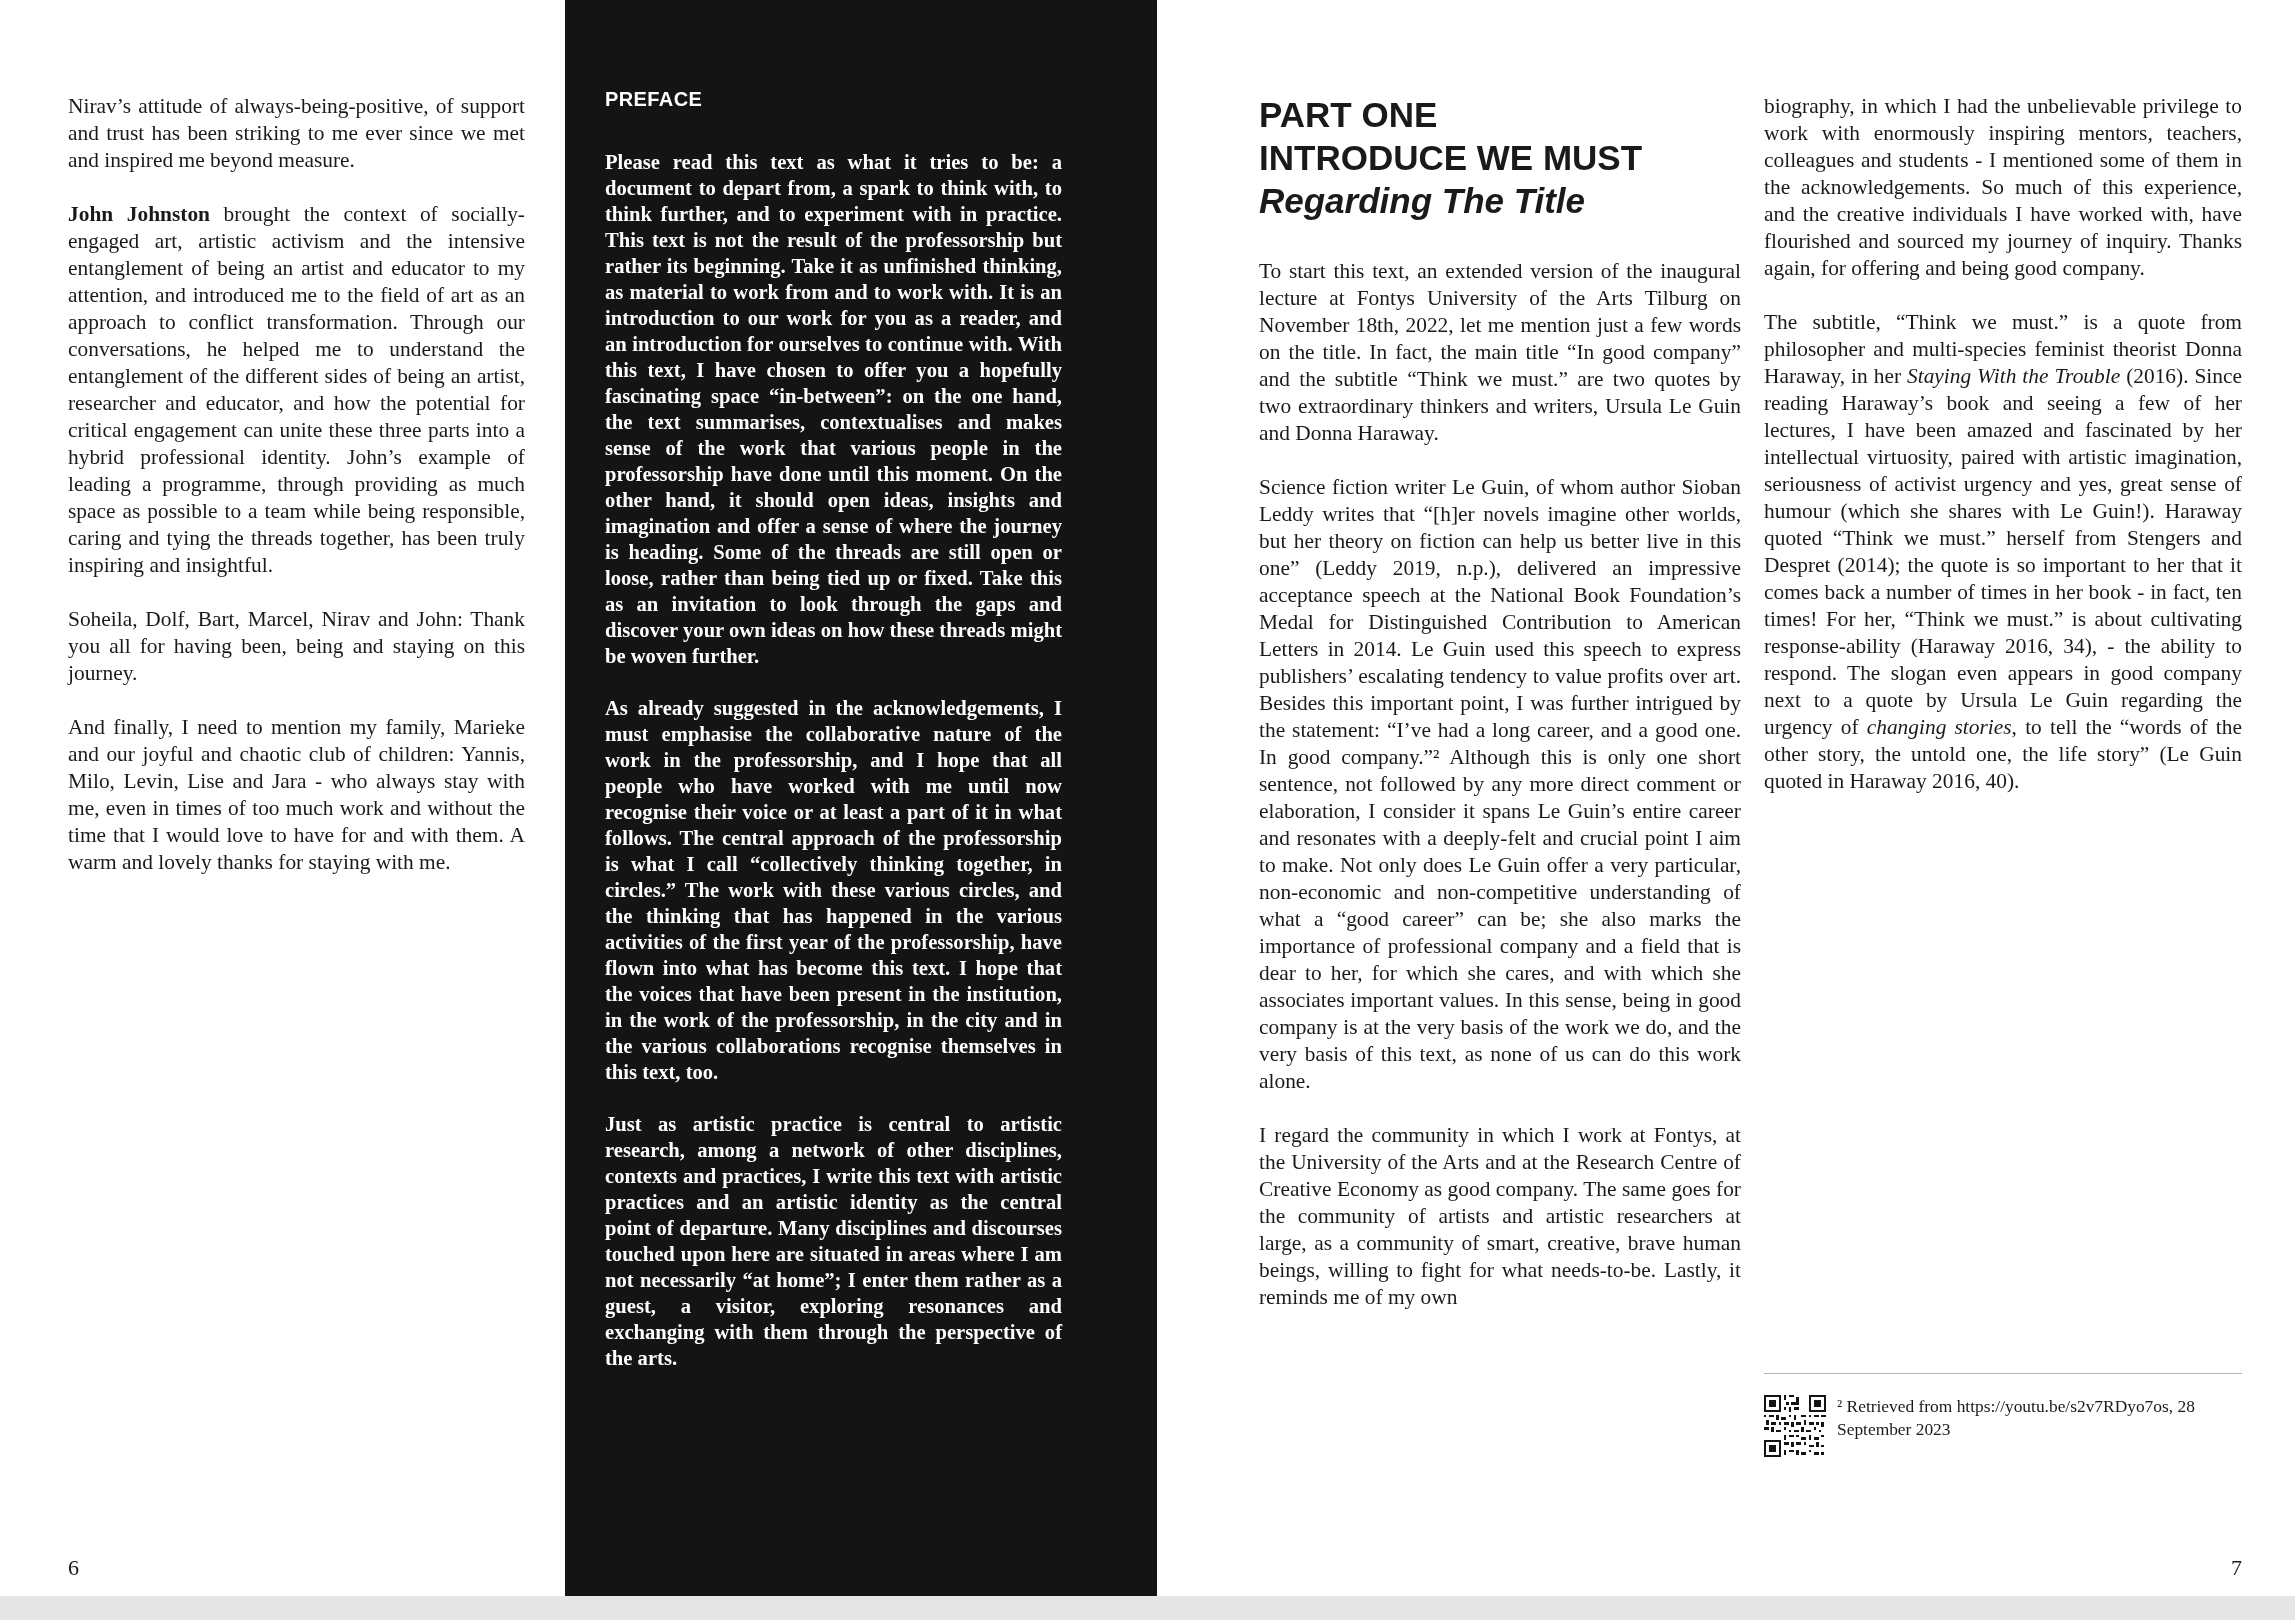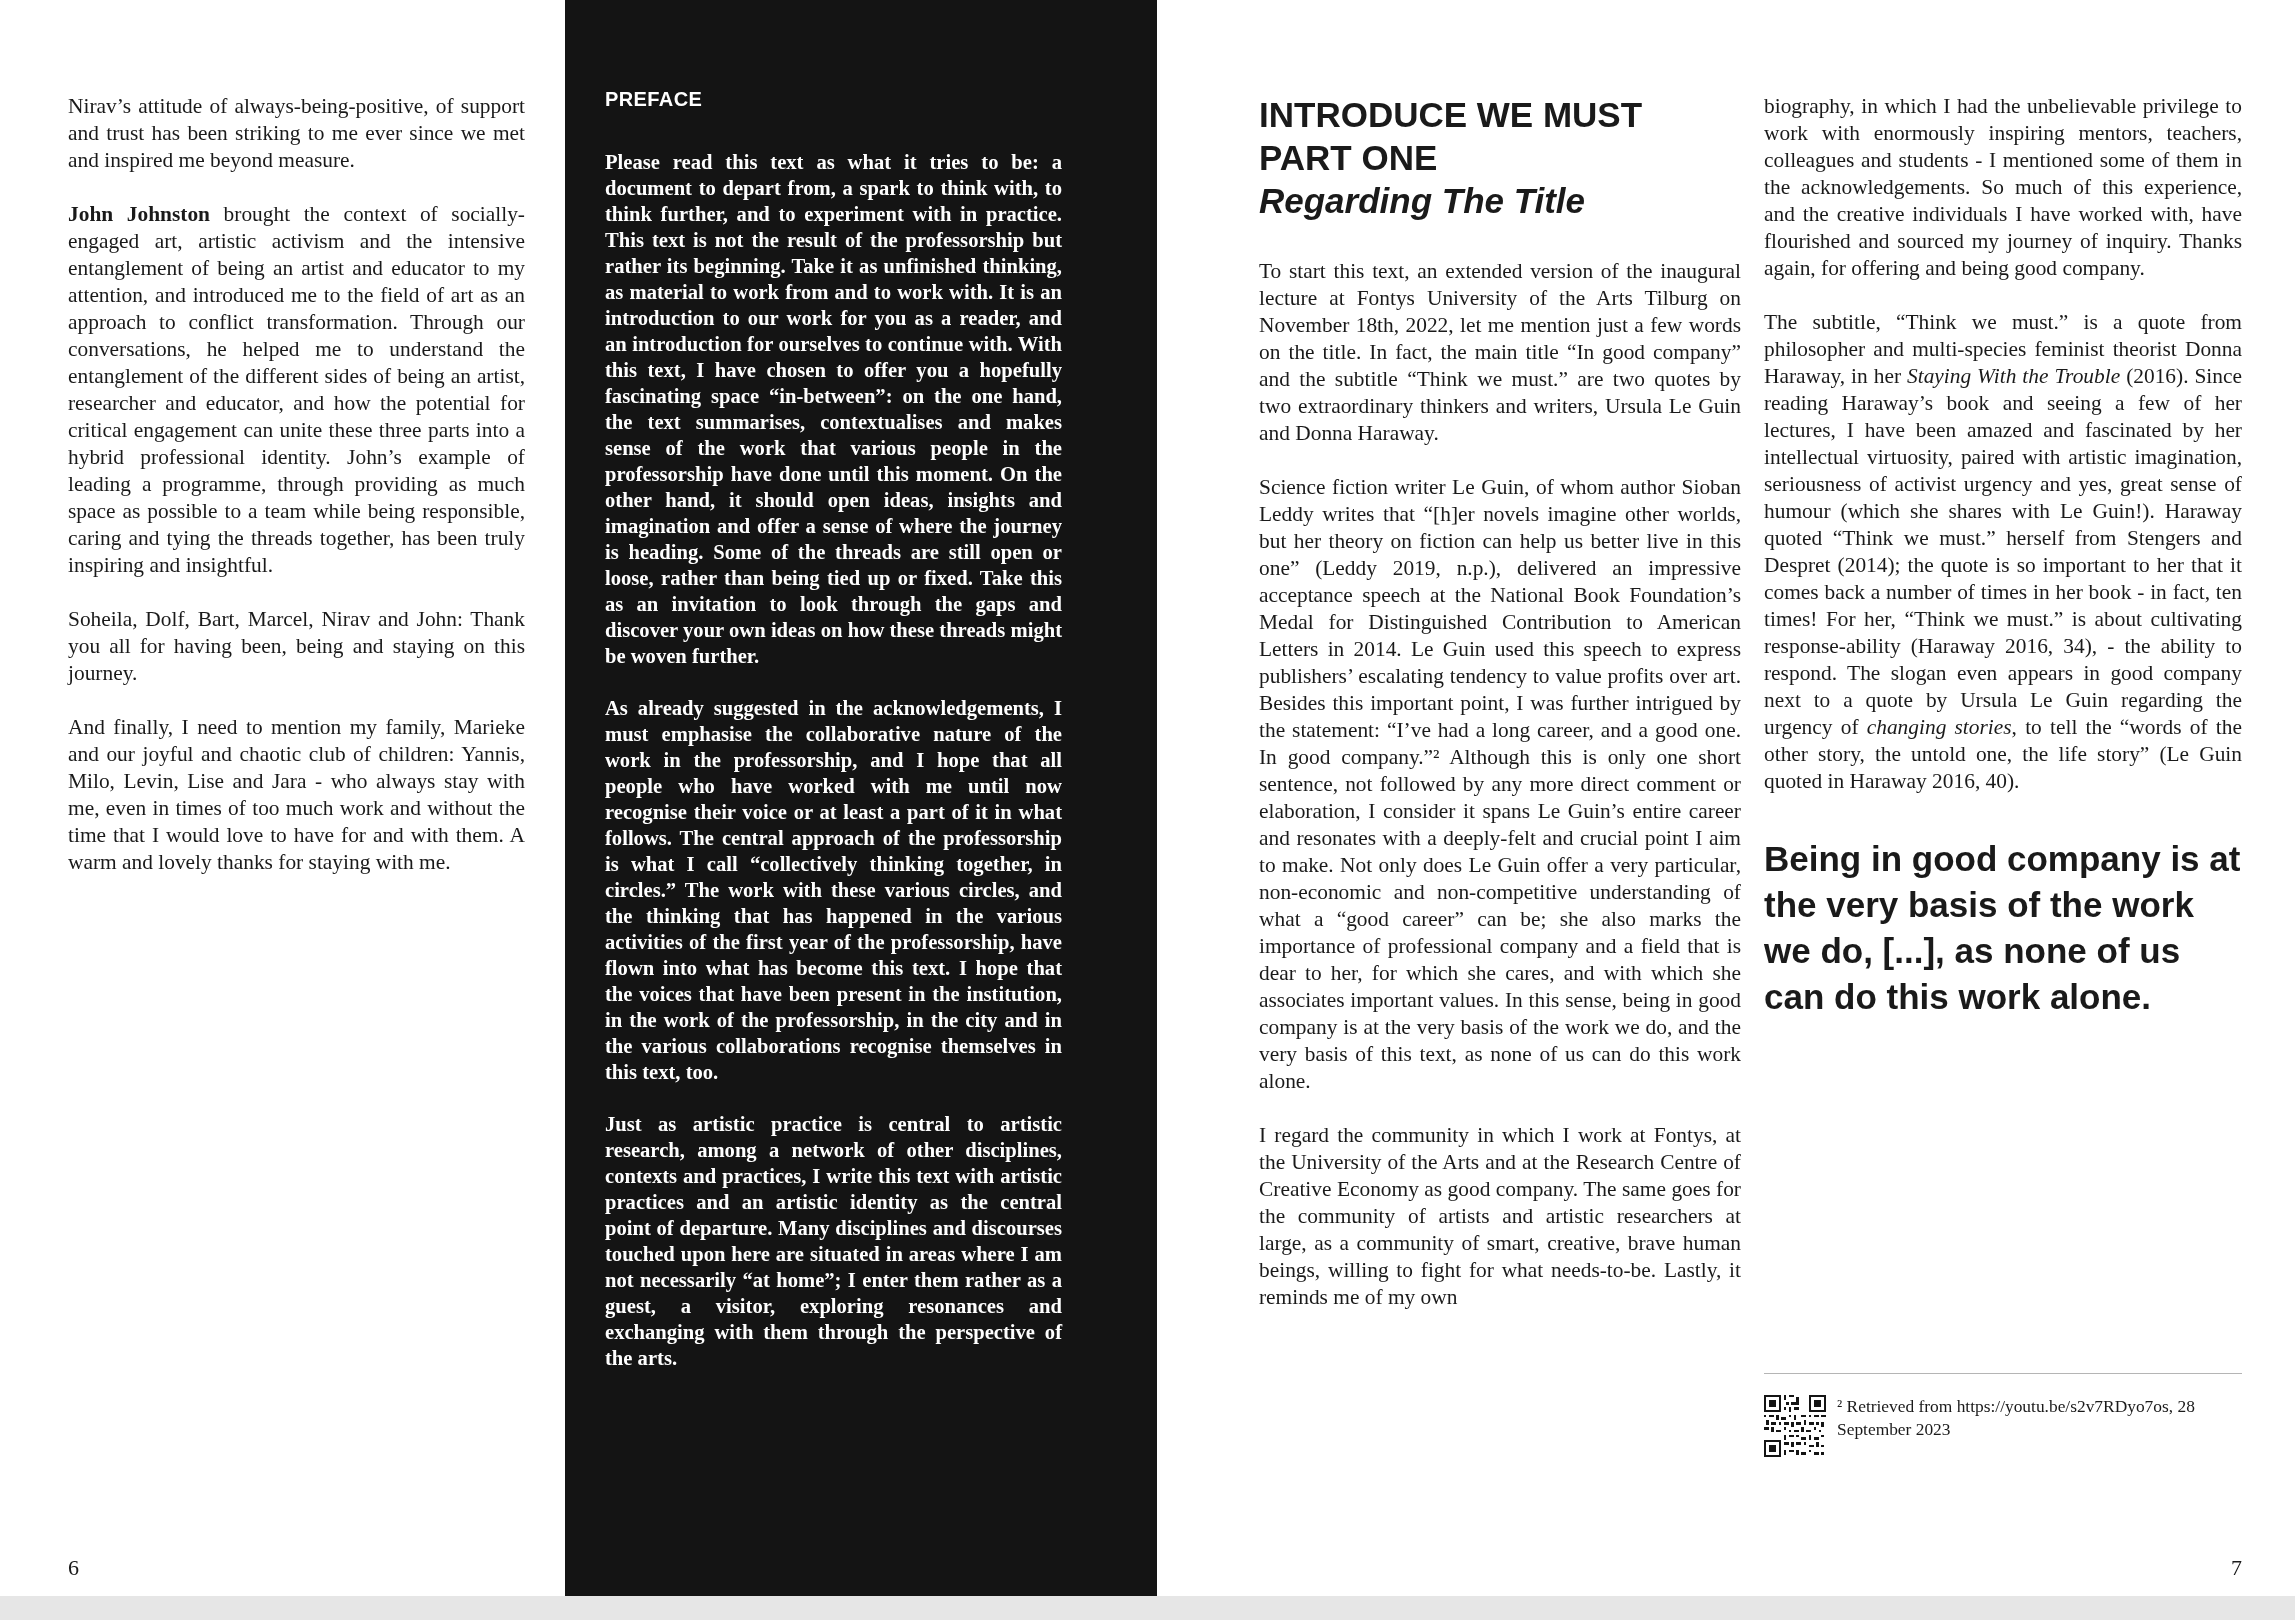--- a/index.html
+++ b/index.html
@@ -129,33 +129,32 @@
 
   <div class="preface-panel">
     <h1 class="preface-title">PREFACE</h1>
     <p>Please read this text as what it tries to be: a document to depart from, a spark to think with, to think further, and to experiment with in practice. This text is not the result of the professorship but rather its beginning. Take it as unfinished thinking, as material to work from and to work with. It is an introduction to our work for you as a reader, and an introduction for ourselves to continue with. With this text, I have chosen to offer you a hopefully fascinating space “in-between”: on the one hand, the text summarises, contextualises and makes sense of the work that various people in the professorship have done until this moment. On the other hand, it should open ideas, insights and imagination and offer a sense of where the journey is heading. Some of the threads are still open or loose, rather than being tied up or fixed. Take this as an invitation to look through the gaps and discover your own ideas on how these threads might be woven further.</p>
     <p>As already suggested in the acknowledgements, I must emphasise the collaborative nature of the work in the professorship, and I hope that all people who have worked with me until now recognise their voice or at least a part of it in what follows. The central approach of the professorship is what I call “collectively thinking together, in circles.” The work with these various circles, and the thinking that has happened in the various activities of the first year of the professorship, have flown into what has become this text. I hope that the voices that have been present in the institution, in the work of the professorship, in the city and in the various collaborations recognise themselves in this text, too.</p>
     <p>Just as artistic practice is central to artistic research, among a network of other disciplines, contexts and practices, I write this text with artistic practices and an artistic identity as the central point of departure. Many disciplines and discourses touched upon here are situated in areas where I am not necessarily “at home”; I enter them rather as a guest, a visitor, exploring resonances and exchanging with them through the perspective of the arts.</p>
   </div>
 
   <div class="col rcol1">
     <h1 class="part-heading">
+      <span style="display:block">PART ONE</span>
       <span style="display:block">INTRODUCE WE MUST</span>
-      <span style="display:block">PART ONE</span>
       <span style="display:block" class="subtitle">Regarding The Title</span>
     </h1>
     <p>To start this text, an extended version of the inaugural lecture at Fontys University of the Arts Tilburg on November 18th, 2022, let me mention just a few words on the title. In fact, the main title “In good company” and the subtitle “Think we must.” are two quotes by two extraordinary thinkers and writers, Ursula Le Guin and Donna Haraway.</p>
     <p>Science fiction writer Le Guin, of whom author Sioban Leddy writes that “[h]er novels imagine other worlds, but her theory on fiction can help us better live in this one” (Leddy 2019, n.p.), delivered an impressive acceptance speech at the National Book Foundation’s Medal for Distinguished Contribution to American Letters in 2014. Le Guin used this speech to express publishers’ escalating tendency to value profits over art. Besides this important point, I was further intrigued by the statement: “I’ve had a long career, and a good one. In good company.”² Although this is only one short sentence, not followed by any more direct comment or elaboration, I consider it spans Le Guin’s entire career and resonates with a deeply-felt and crucial point I aim to make. Not only does Le Guin offer a very particular, non-economic and non-competitive understanding of what a “good career” can be; she also marks the importance of professional company and a field that is dear to her, for which she cares, and with which she associates important values. In this sense, being in good company is at the very basis of the work we do, and the very basis of this text, as none of us can do this work alone.</p>
     <p>I regard the community in which I work at Fontys, at the University of the Arts and at the Research Centre of Creative Economy as good company. The same goes for the community of artists and artistic researchers at large, as a community of smart, creative, brave human beings, willing to fight for what needs-to-be. Lastly, it reminds me of my own</p>
   </div>
 
   <div class="col rcol2">
     <p>biography, in which I had the unbelievable privilege to work with enormously inspiring mentors, teachers, colleagues and students - I mentioned some of them in the acknowledgements. So much of this experience, and the creative individuals I have worked with, have flourished and sourced my journey of inquiry. Thanks again, for offering and being good company.</p>
     <p><span>The subtitle, “Think we must.” is a quote from philosopher and multi-species feminist theorist Donna Haraway, in her </span><em>Staying With the Trouble</em><span> (2016). Since reading Haraway’s book and seeing a few of her lectures, I have been amazed and fascinated by her intellectual virtuosity, paired with artistic imagination, seriousness of activist urgency and yes, great sense of humour (which she shares with Le Guin!). Haraway quoted “Think we must.” herself from Stengers and Despret (2014); the quote is so important to her that it comes back a number of times in her book - in fact, ten times! For her, “Think we must.” is about cultivating response-ability (Haraway 2016, 34), - the ability to respond. The slogan even appears in good company next to a quote by Ursula Le Guin regarding the urgency of </span><em>changing stories</em><span>, to tell the “words of the other story, the untold one, the life story” (Le Guin quoted in Haraway 2016, 40).</span></p>
-    <div class="pull-quote">Being in good company is at the very basis of the work we do, [...], as none of us can do this work alone.</div>
   </div>
 
   <div class="footnote-block">
     <hr class="footnote-rule">
     <div class="footnote-row">
       <svg width="62" height="62" viewBox="0 0 25 25" shape-rendering="crispEdges" aria-hidden="true">
         <rect width="25" height="25" fill="#ffffff"></rect>
         <g fill="#141414">
           <rect x="0" y="0" width="7" height="7"></rect>
             <rect x="1" y="1" width="5" height="5" fill="#ffffff"></rect>

